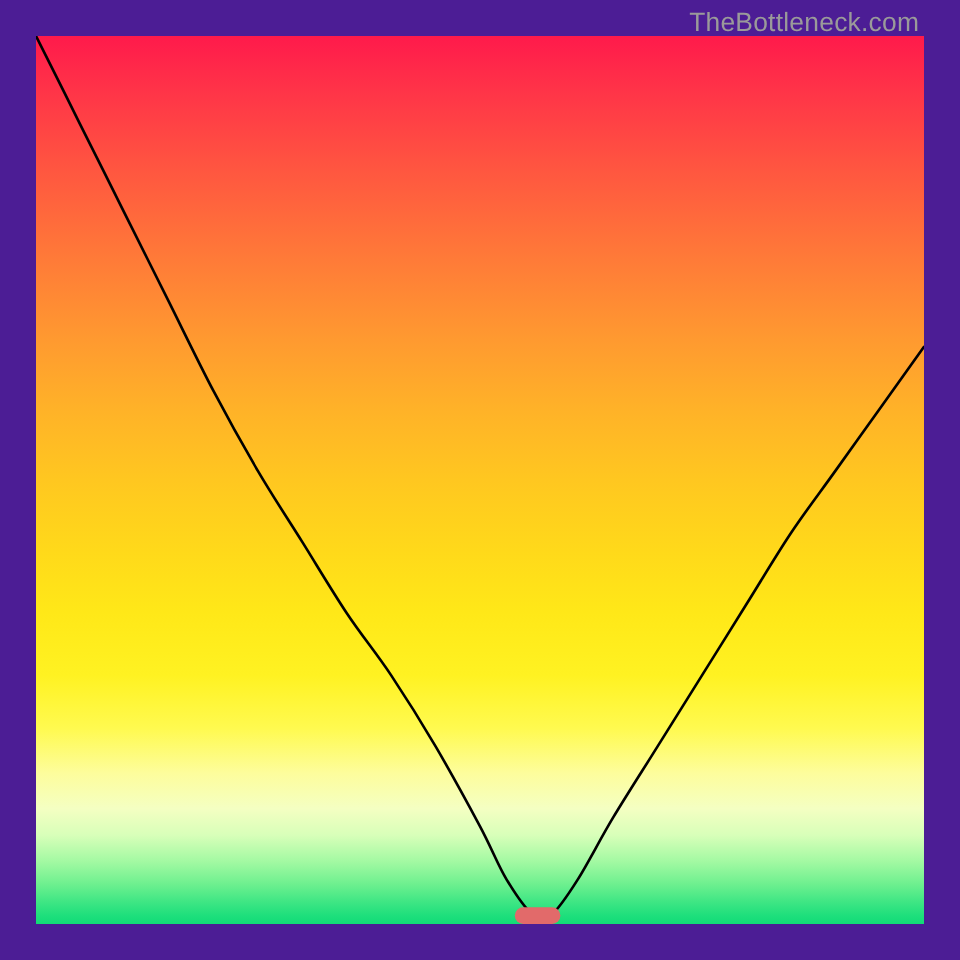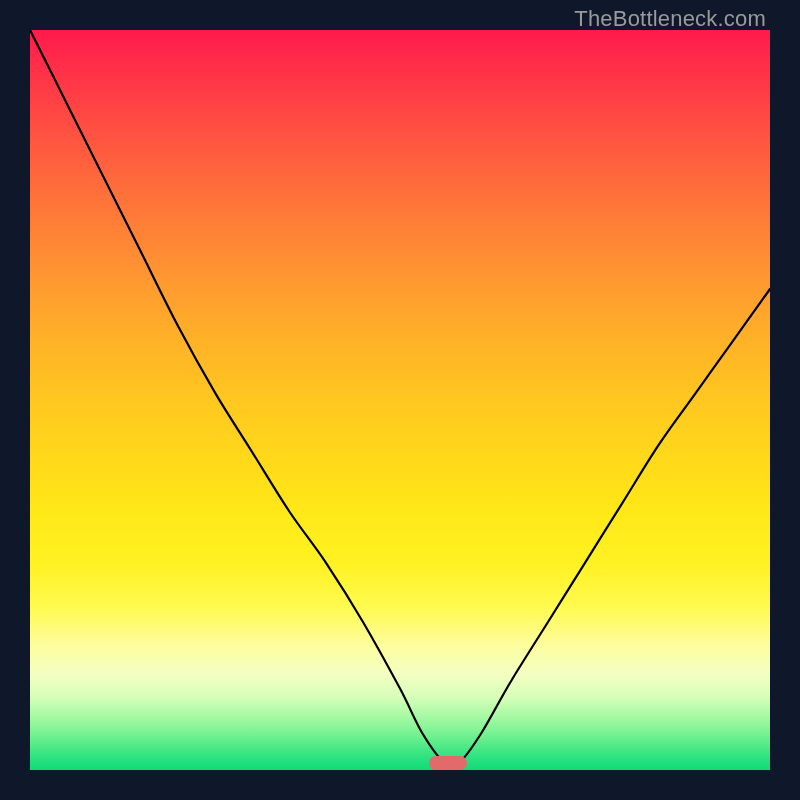--- a/index.html
+++ b/index.html
@@ -8,21 +8,21 @@
     width: 800px;
     height: 800px;
     overflow: hidden;
     background: #000;
     font-family: Arial, Helvetica, sans-serif;
   }
   .frame {
     position: relative;
     width: 800px;
     height: 800px;
-    background: #0f172a;
+    background: #4c1d95;
   }
   .plot-area {
     position: absolute;
     left: 30px;
     top: 30px;
     width: 740px;
     height: 740px;
     overflow: hidden;
   }
   .gradient {

